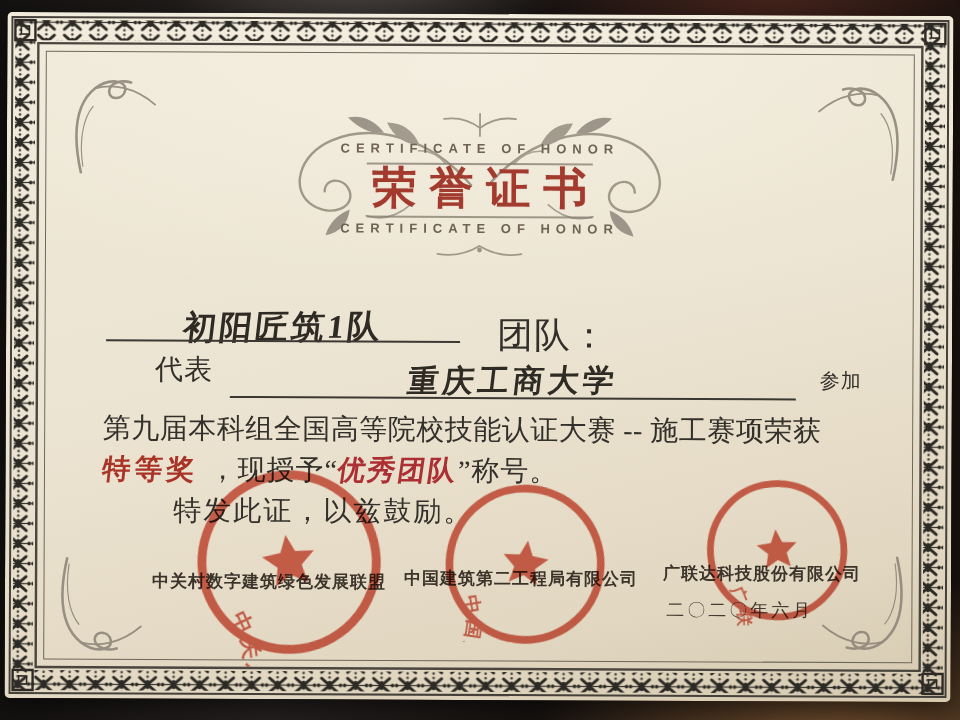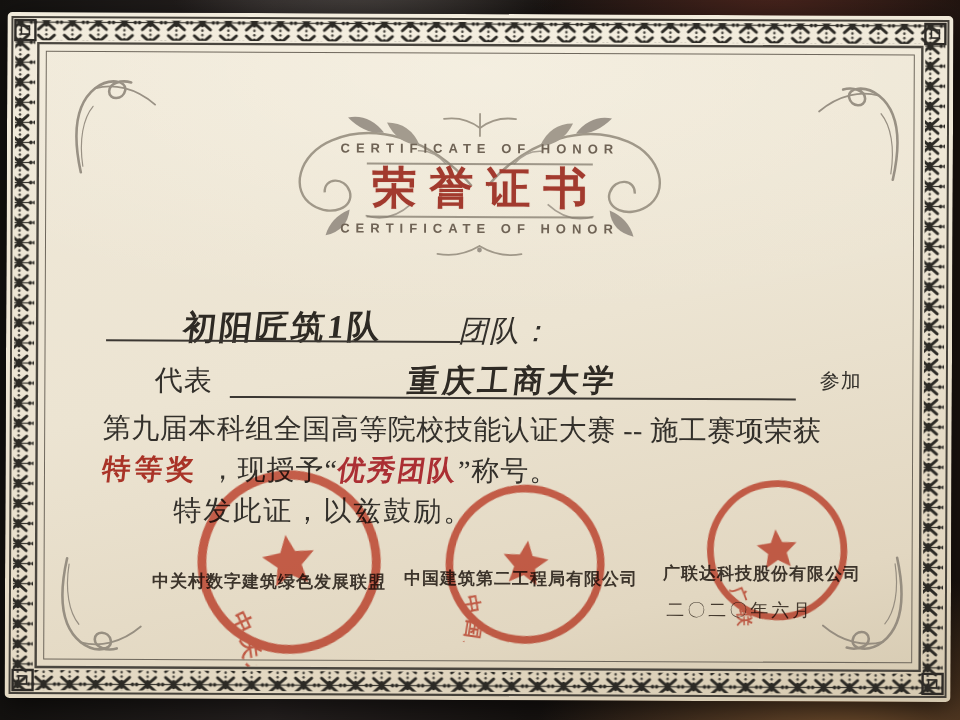--- a/index.html
+++ b/index.html
@@ -38,22 +38,22 @@
   .fl-tr{right:48px;top:66px;transform:scaleX(-1);}
   .fl-bl{left:50px;bottom:42px;transform:scaleY(-1);}
   .fl-br{right:42px;bottom:46px;transform:scale(-1,-1);}
   
   .bodyline{position:absolute;color:#33302b;font-size:29px;letter-spacing:1px;white-space:nowrap;}
   .u-line{position:absolute;height:2px;background:#3b3732;}
   .u1{left:100px;top:327px;width:354px;}
   .u2{left:224px;top:383px;width:566px;}
   .hand{font-weight:700;transform:skewX(-7deg) rotate(-.6deg);color:#2e2a24;}
   .team-name{left:100px;top:292px;width:354px;text-align:center;font-size:33px;letter-spacing:3px;}
-  .team-label{left:452px;top:297px;font-size:30px;font-style:italic;}
-  .rep-label{left:149px;top:349px;font-size:28px;}
+  .team-label{left:491px;top:297px;font-size:36px;}
+  .rep-label{left:149px;top:338px;font-size:28px;}
   .org-name{left:224px;top:346px;width:566px;text-align:center;font-size:31px;letter-spacing:4px;}
   .part-label{left:814px;top:352px;font-size:20px;}
   .event-line{left:97px;top:397px;font-size:28px;letter-spacing:.5px;}
   .award-line{left:97px;top:438px;font-size:28px;}
   .award-name{color:#a93327;font-weight:700;transform:skewX(-6deg);display:inline-block;
       letter-spacing:4px;margin-right:10px;}
   .honor-red{color:#ab2f33;font-weight:700;transform:skewX(-8deg);display:inline-block;
       letter-spacing:2px;}
   .closing-line{left:168px;top:479px;font-size:28px;letter-spacing:2px;}
   

